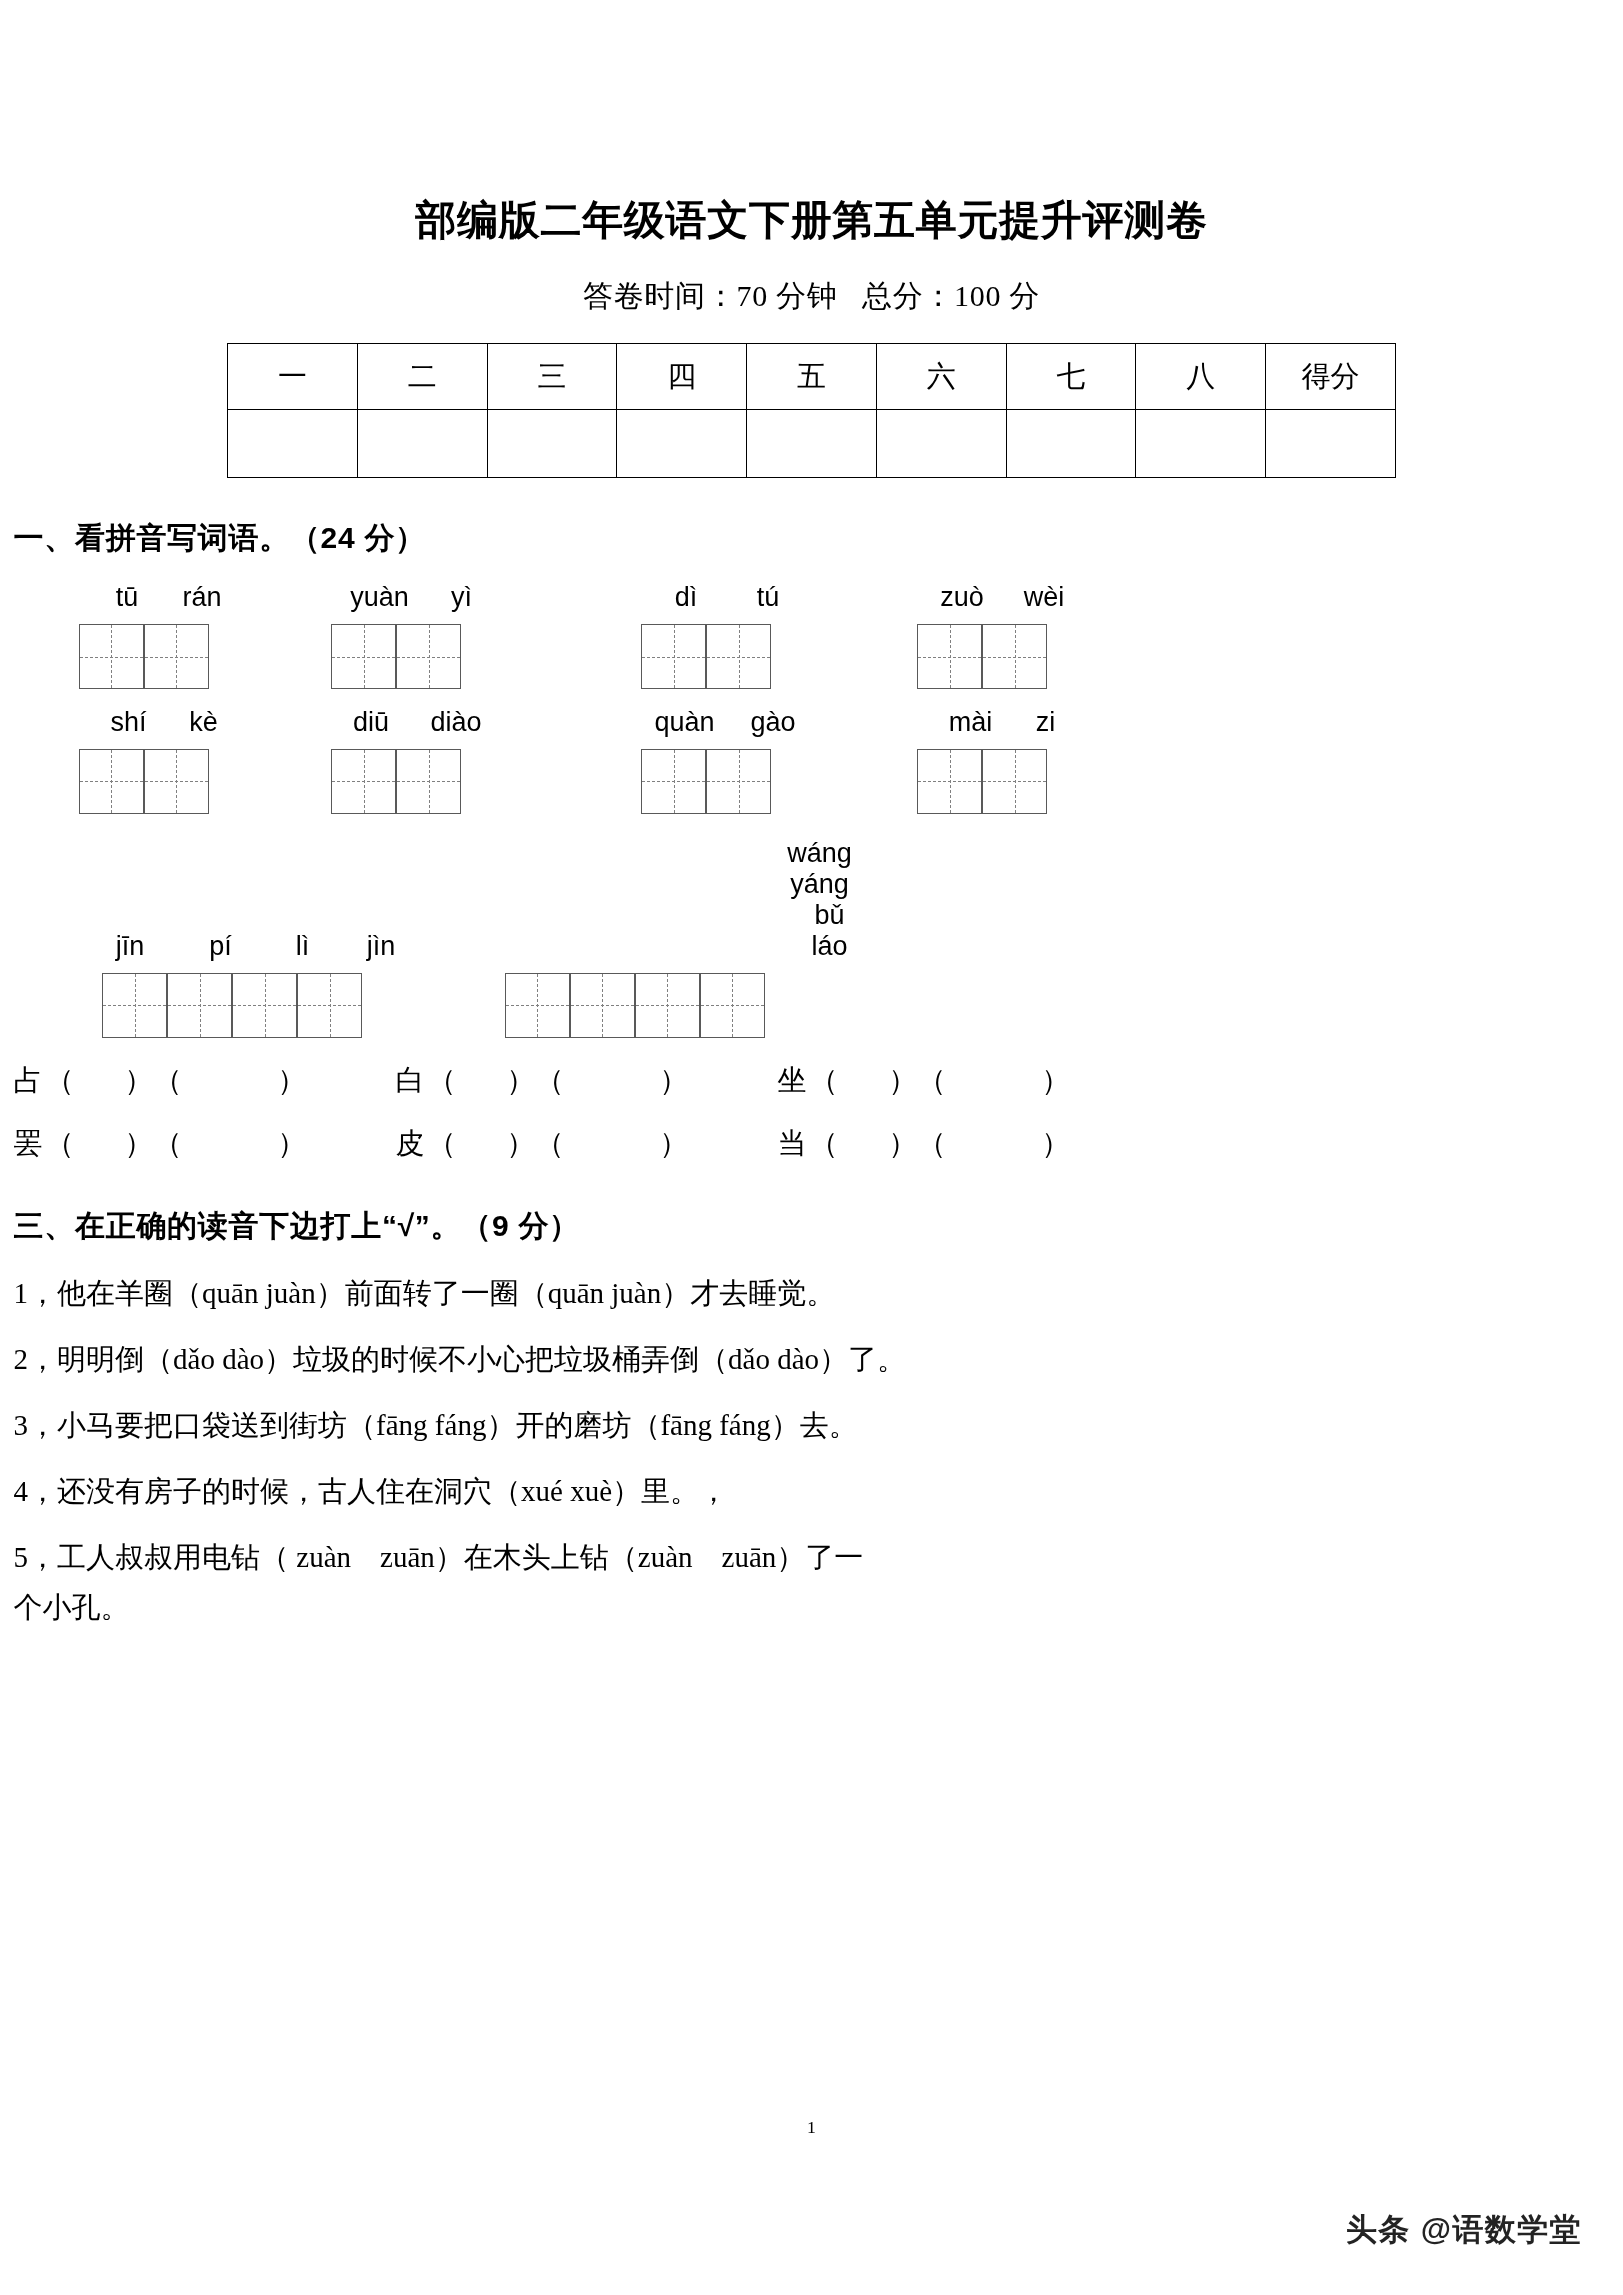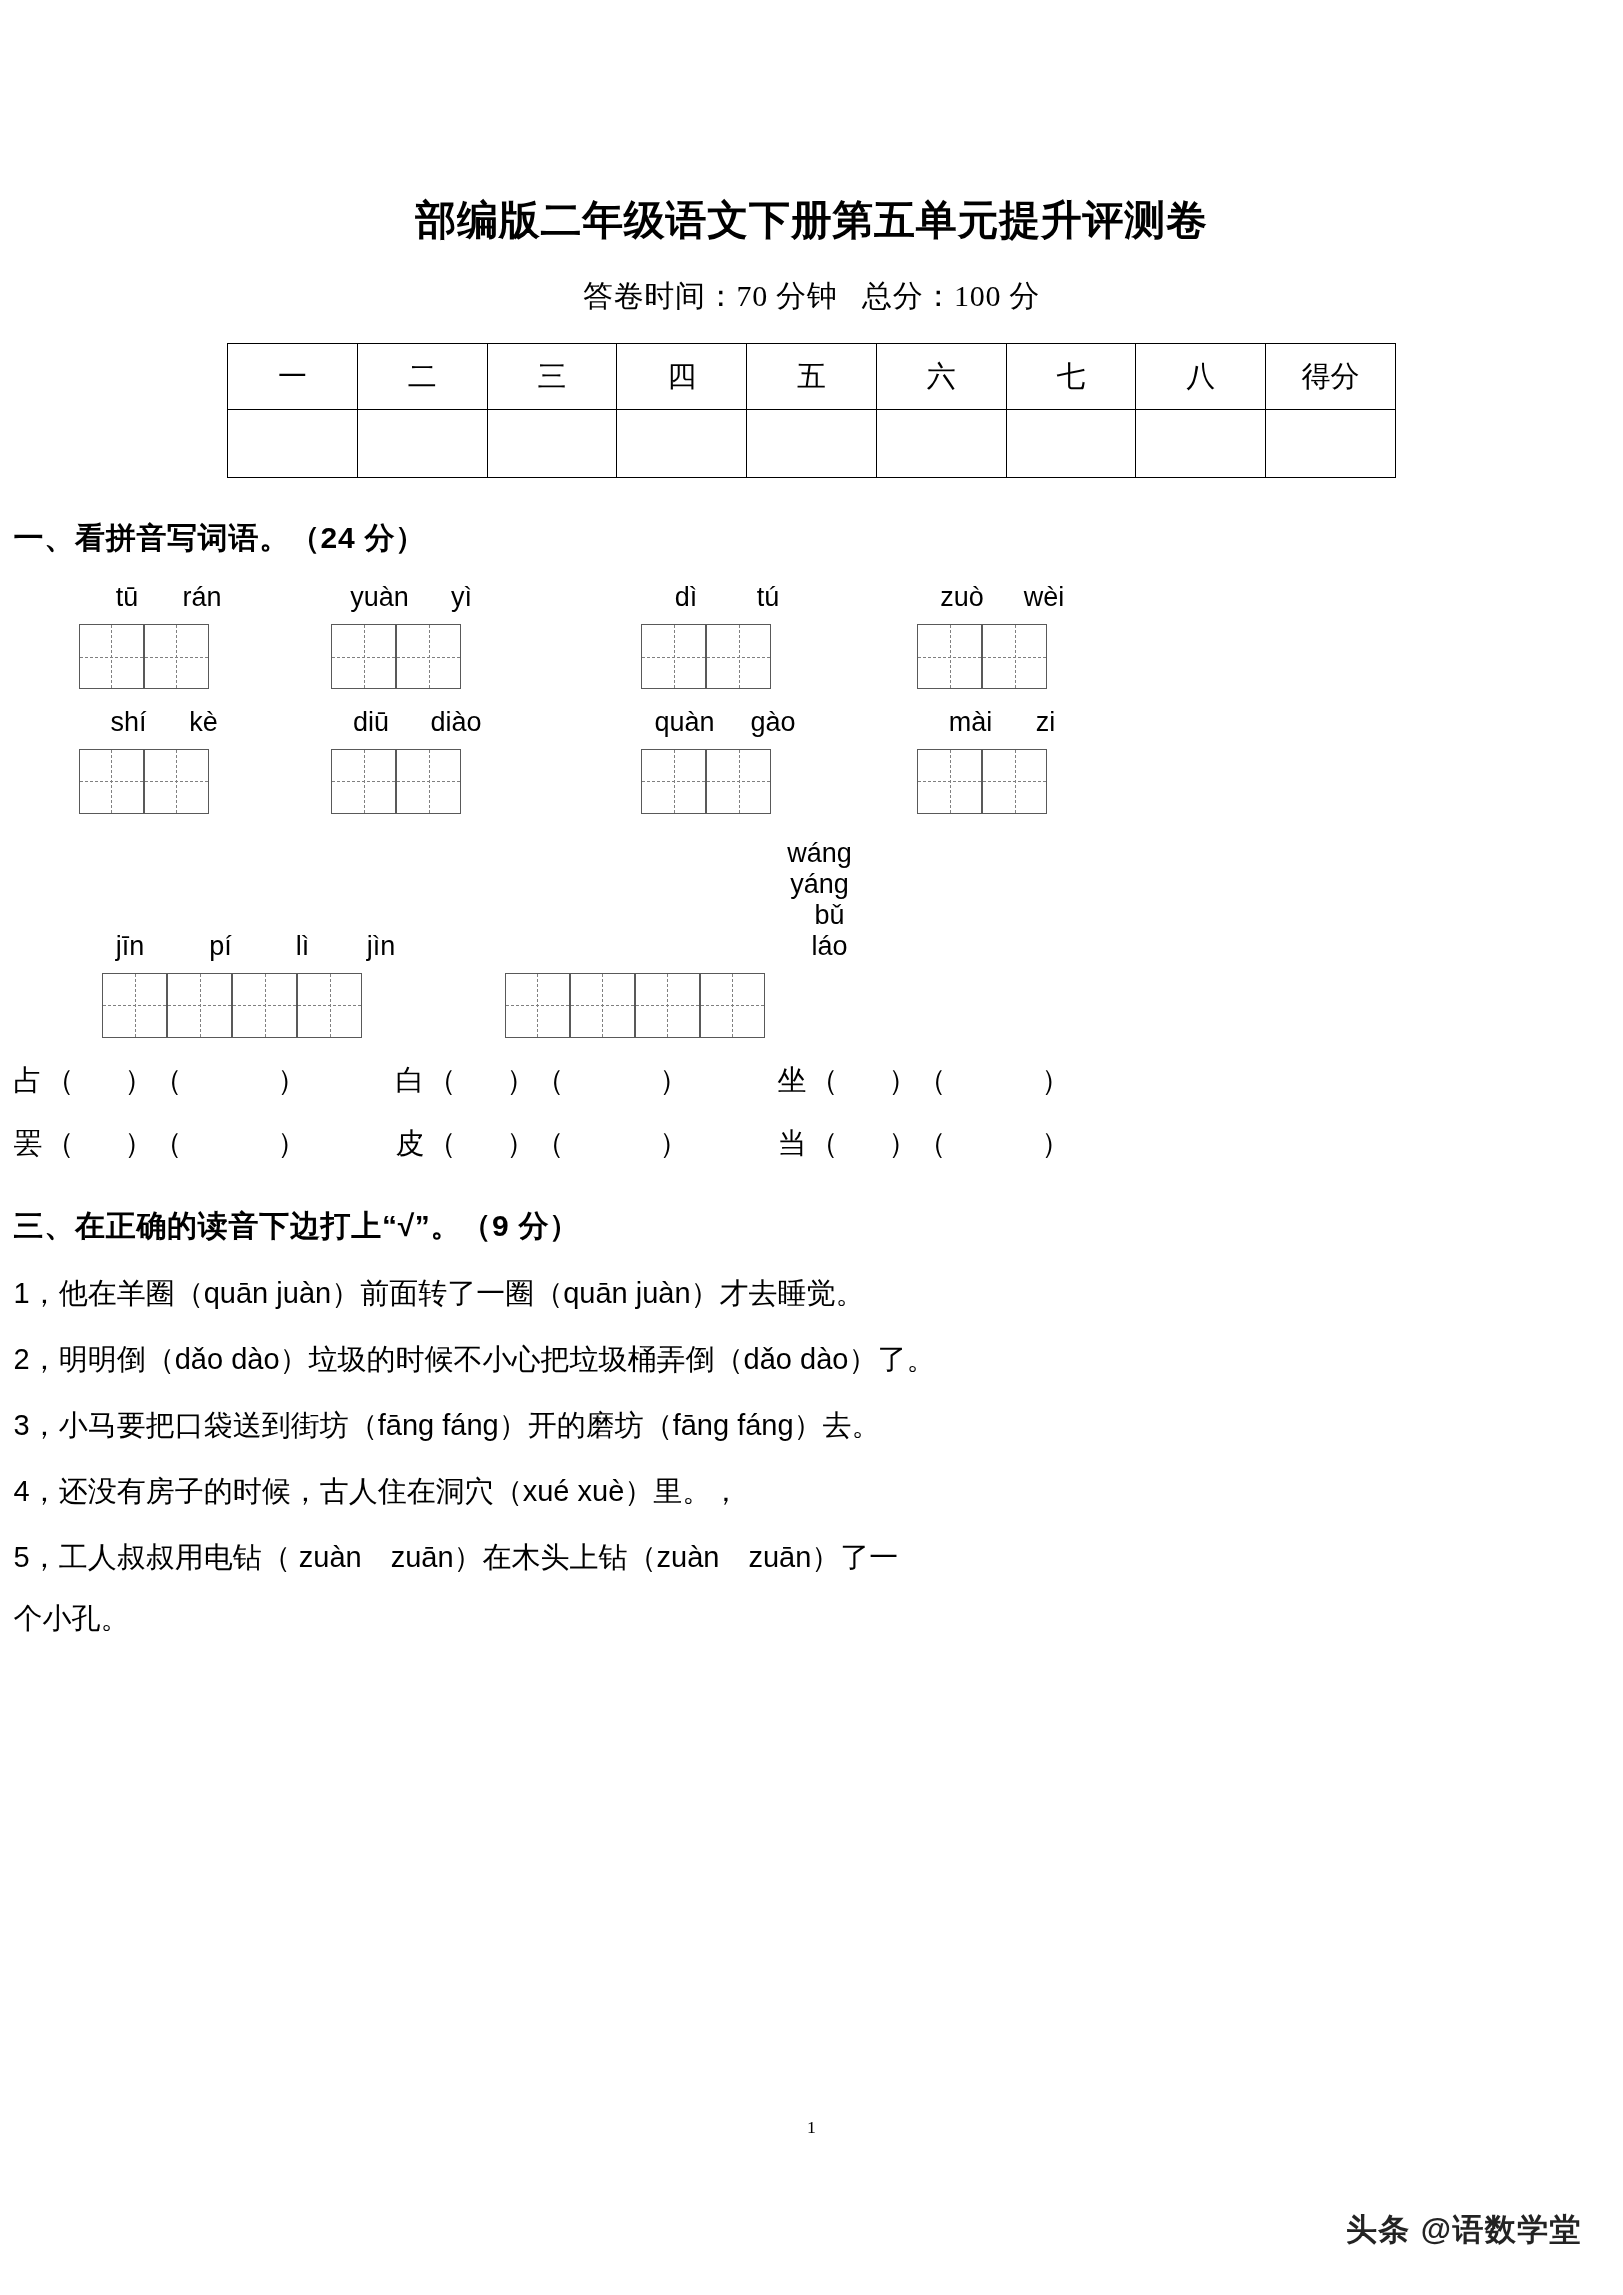--- a/index.html
+++ b/index.html
@@ -142,27 +142,27 @@
     white-space: nowrap;
   }
   .fill-char { margin-right: 2.7px; }
   .paren-sm { display:inline-block; }
   .paren-sm .sp-s { display:inline-block; width: 50px; }
   .paren-lg .sp-l { display:inline-block; width: 95px; }
 
   
   .q-line {
     font-size: 29px;
-    font-family: Liberation Sans, sans-serif;
+    font-family: Liberation Serif, serif;
     padding-left: 13.6px;
     margin-top: 27px;
     line-height: 1.35;
     letter-spacing: 0px;
   }
-  .q-cont { padding-left: 13.6px; margin-top: 22px; font-size: 29px; }
+  .q-cont { padding-left: 13.6px; margin-top: 11px; font-size: 29px; }
 
   
   .page-number {
     position: absolute;
     left: 0; right: 0;
     top: 2117px;
     text-align: center;
     font-size: 17.7px;
     font-family: "Liberation Serif", "DejaVu Serif", serif;
   }

